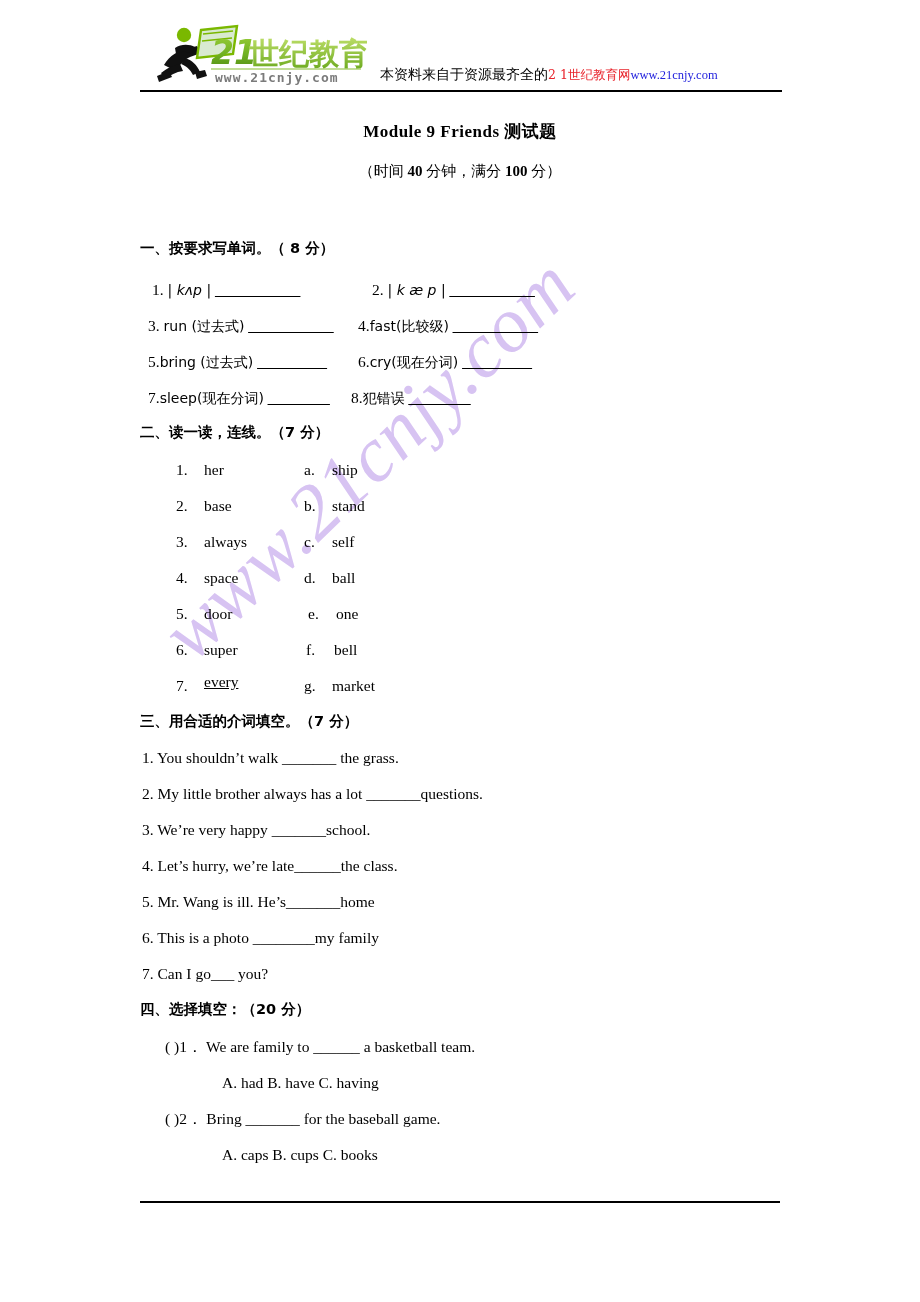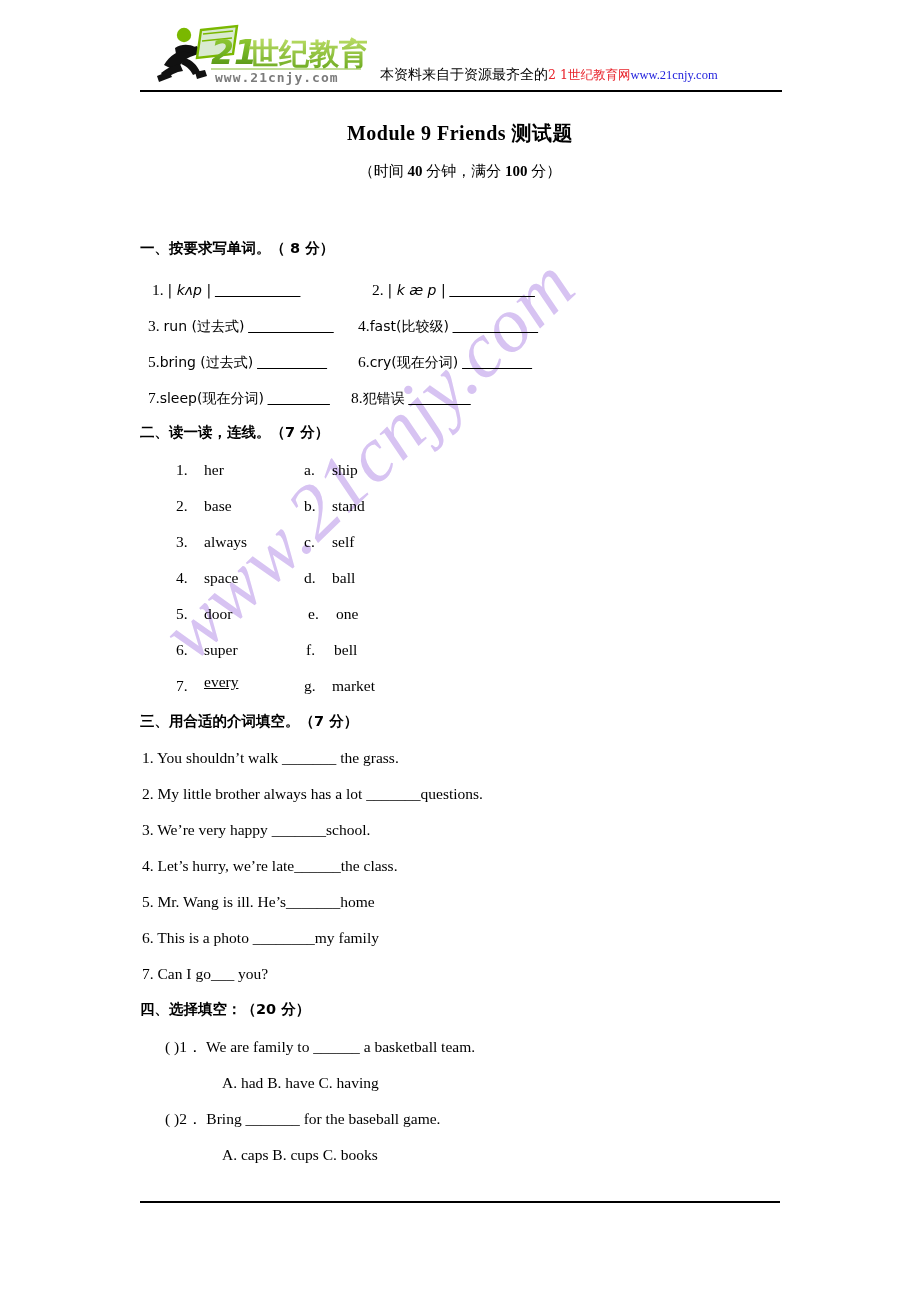--- a/index.html
+++ b/index.html
@@ -91,21 +91,21 @@
     width: 920px;
     z-index: 1;
   }
 
   .title {
     position: absolute;
     left: 0;
     top: 120px;
     width: 920px;
     text-align: center;
-    font-size: 20px;
+    font-size: 17px;
     font-weight: bold;
     letter-spacing: 0.5px;
   }
   .subtitle {
     position: absolute;
     left: 0;
     top: 162px;
     width: 920px;
     text-align: center;
     font-size: 15px;

